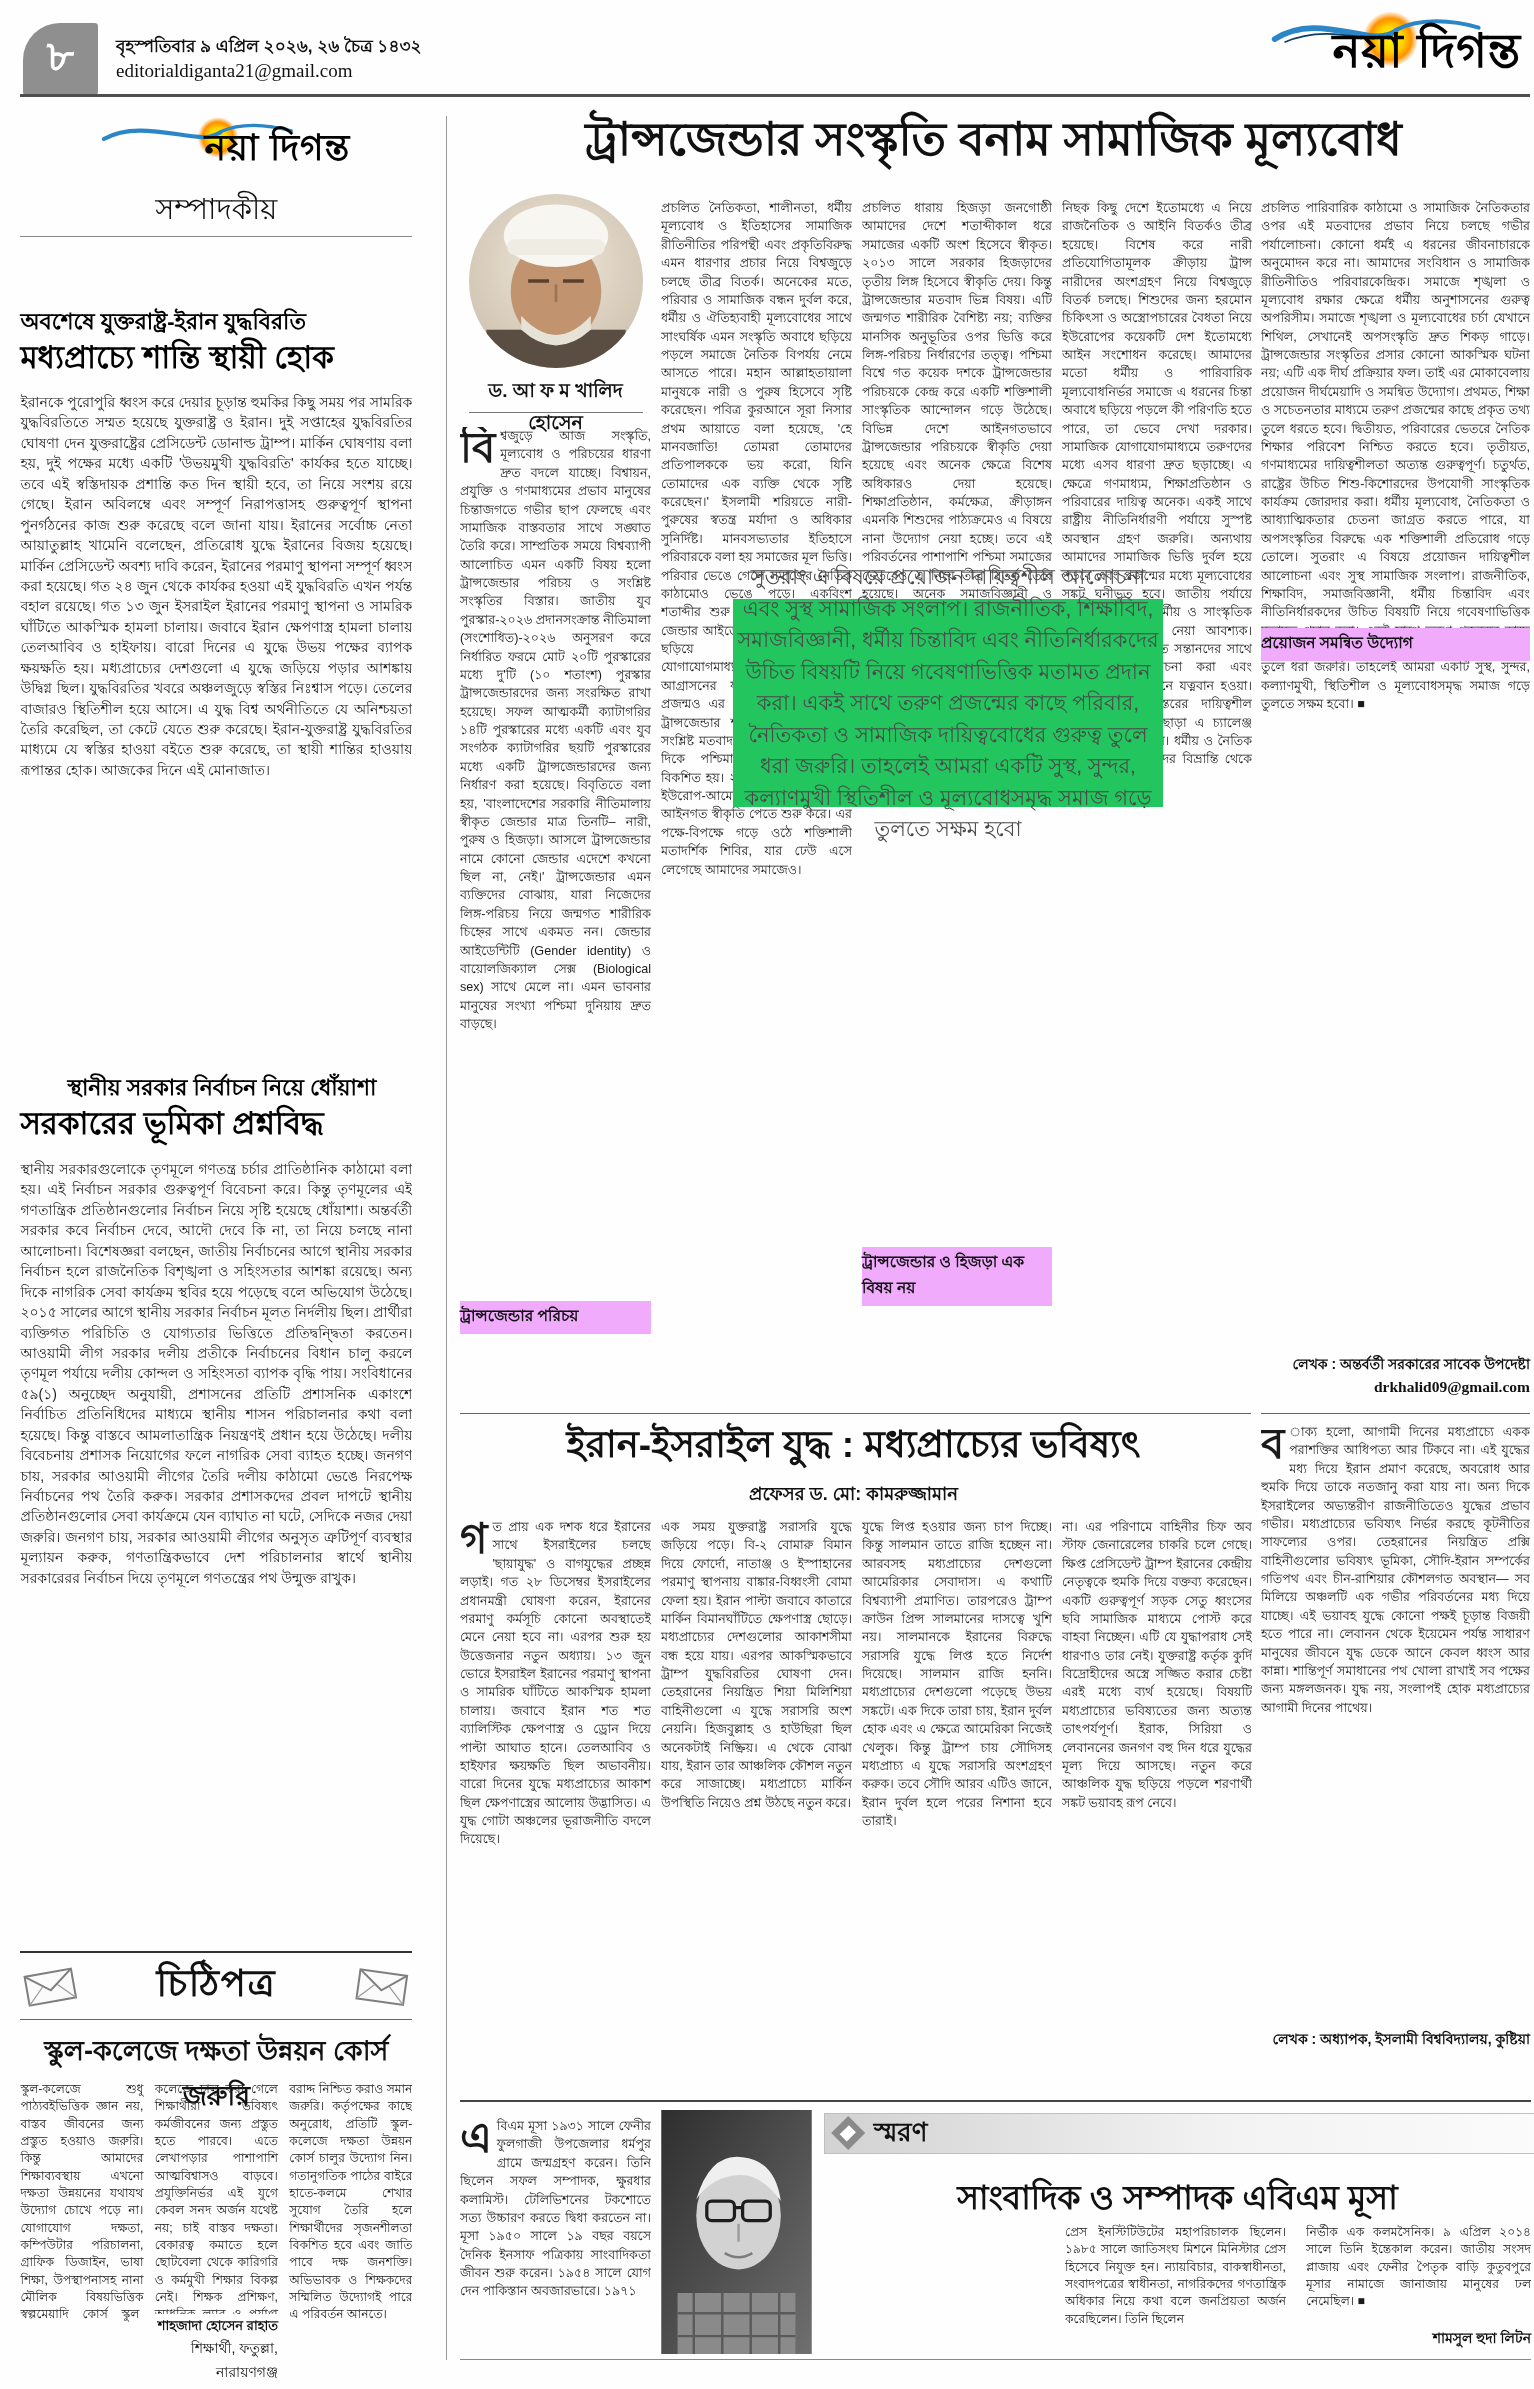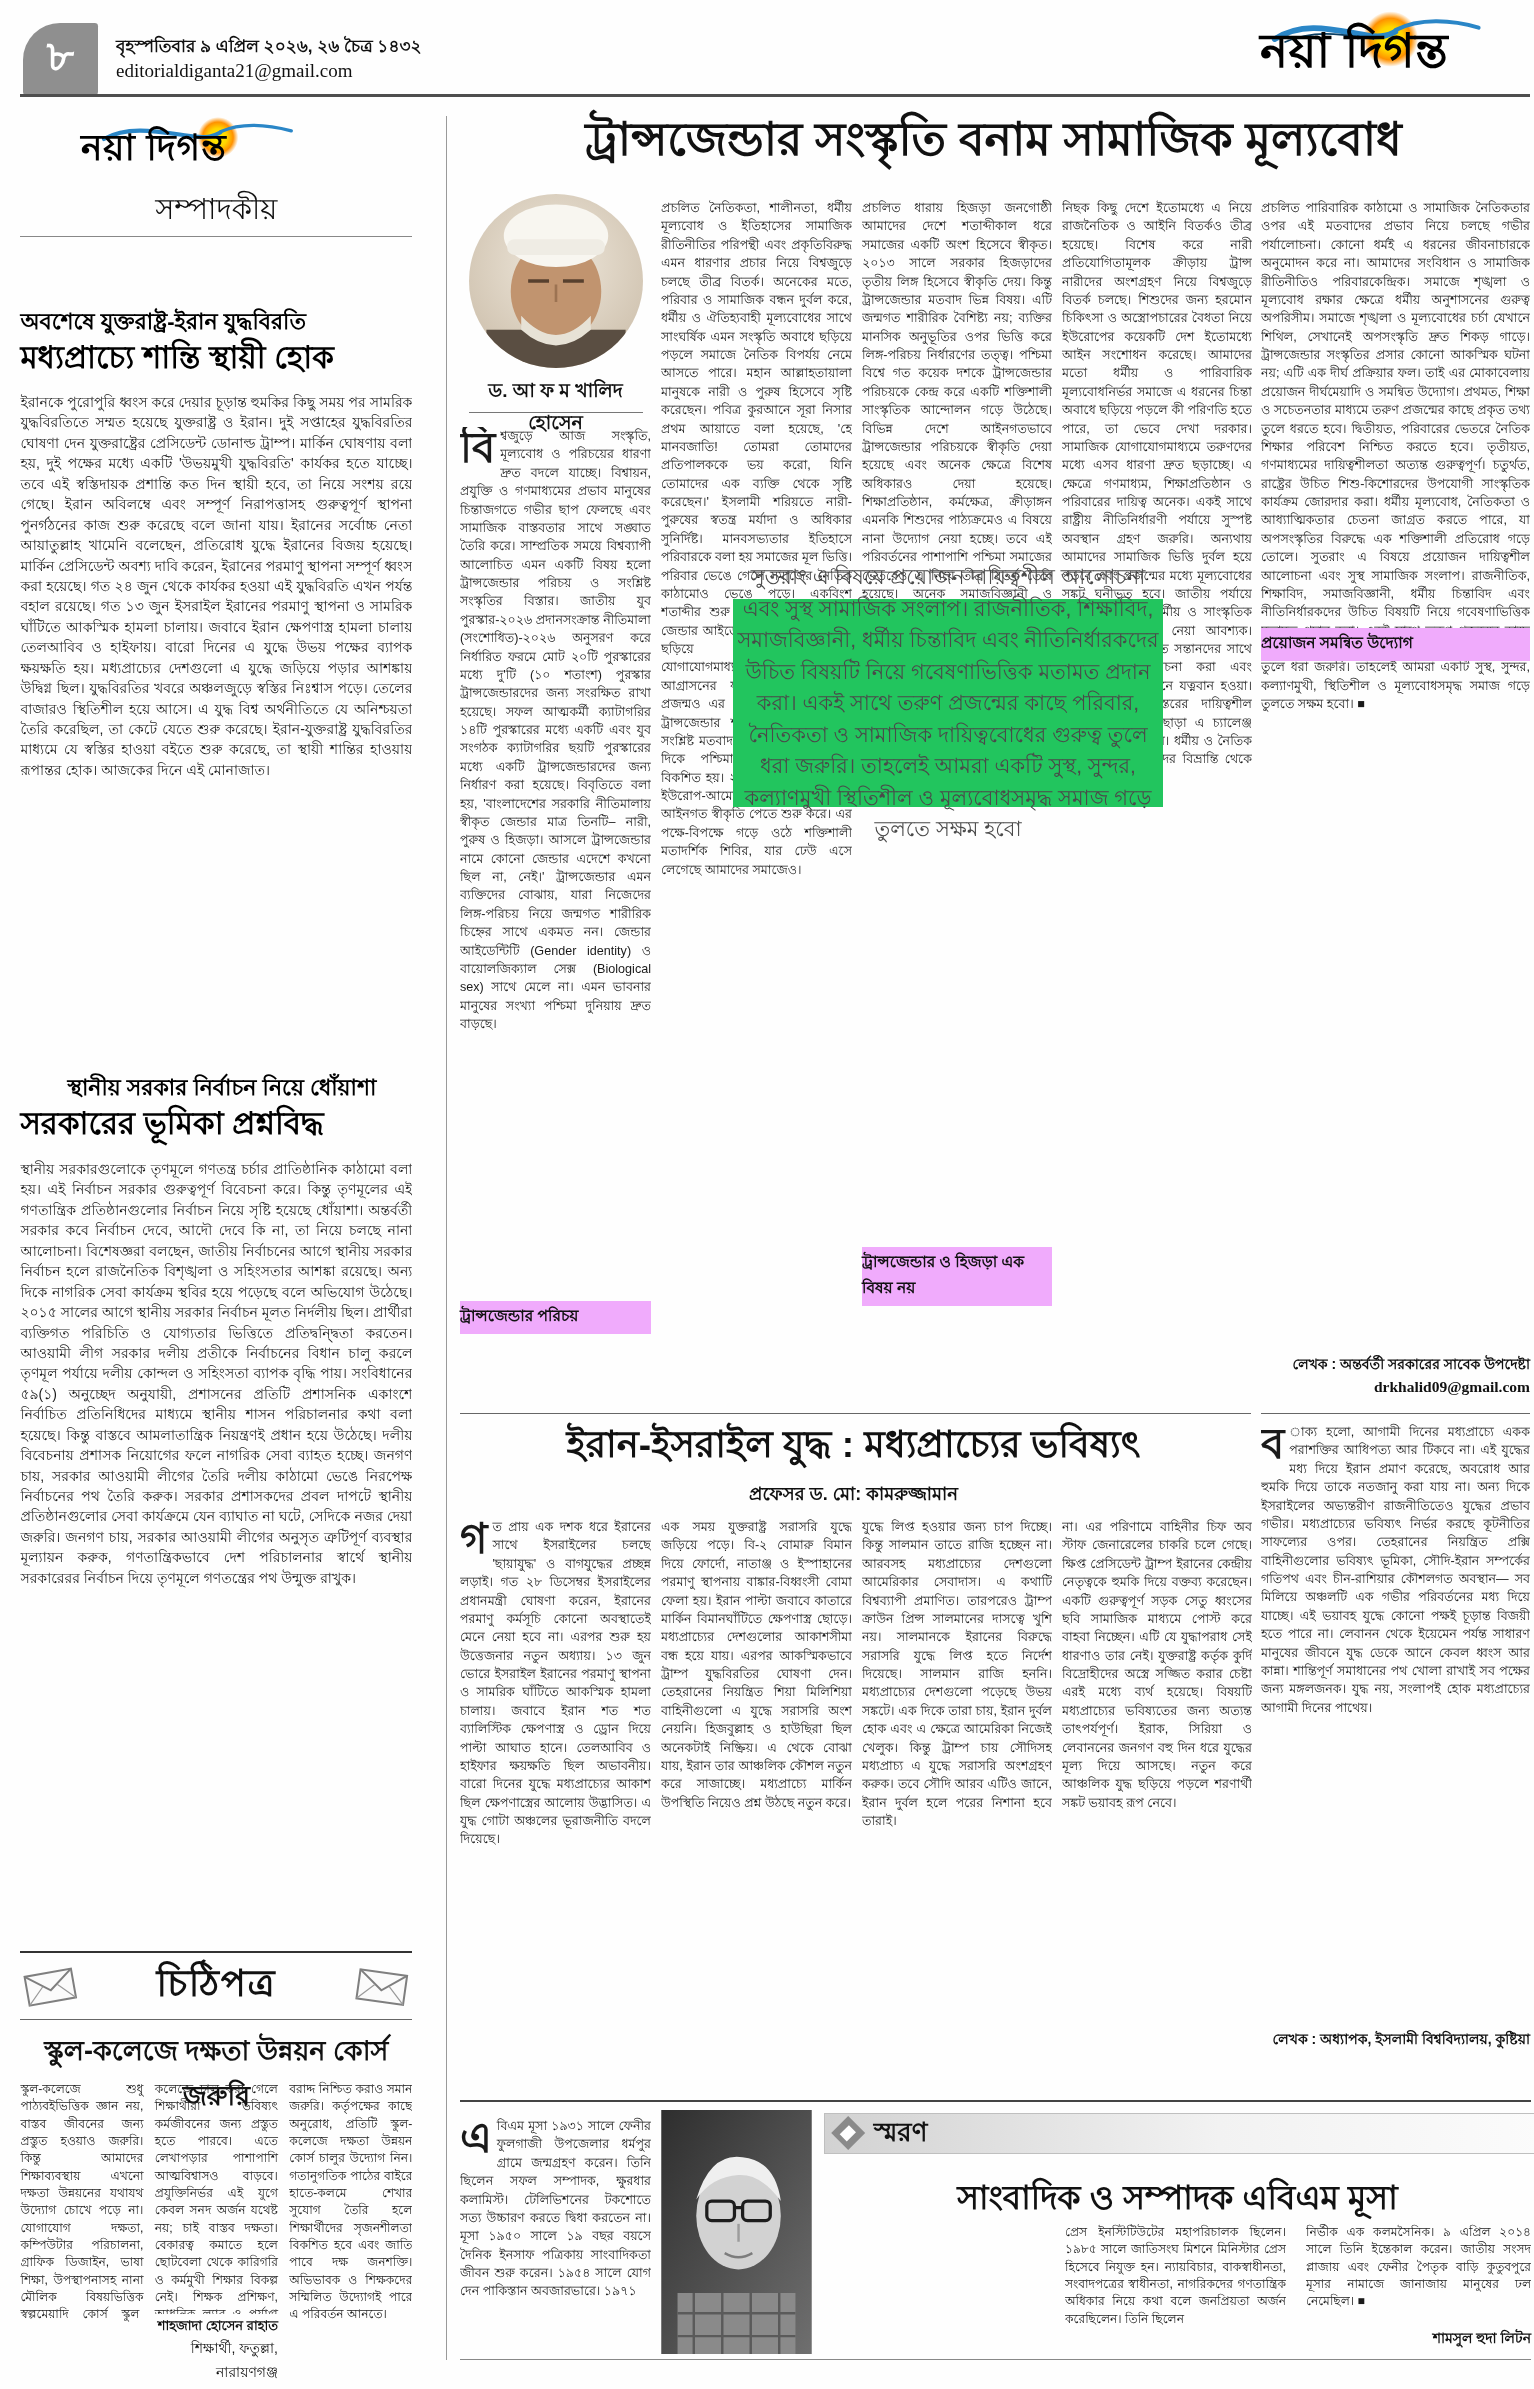--- a/index.html
+++ b/index.html
@@ -12,21 +12,21 @@
   .kicker{font-weight:bold;font-size:22px;line-height:1.2;color:#000;}
   .headline1{font-weight:bold;font-size:31px;line-height:1.15;color:#000;}
   .center{text-align:center;}
   .bold{font-weight:bold;}
   .dropcap{float:left;font-size:42px;line-height:0.85;padding:3.3px 4.9px 0 0;font-weight:bold;}
   .subhead-overlay{position:absolute;background:#f0abfc;font-weight:bold;font-size:15.5px;padding:3.3px 0;}
   .pagenum-box{position:absolute;left:23px;top:23px;width:75px;height:72px;background:#8f8f8f;
                border-radius:37px 3.3px 3.3px 3.3px;display:flex;align-items:center;justify-content:center;
                color:#fff;font-size:42px;font-weight:bold;}
   .logo-wrap{position:absolute;}
-  .logo-text{position:absolute;left:0;right:0;bottom:0;text-align:left;font-weight:bold;color:#000;
+  .logo-text{position:absolute;left:0;right:0;bottom:0;text-align:right;font-weight:bold;color:#000;
              letter-spacing:0.8px;}
   .quote-box{position:absolute;left:733px;top:599px;width:430px;height:208px;background:#22c55e;
              display:flex;align-items:center;justify-content:center;}
   .quote-text{font-size:21px;line-height:1.5;color:#4a4a4a;text-align:center;font-weight:500;}
   .smaran-bar{position:absolute;left:824px;top:2113px;width:718px;height:41px;
               background:linear-gradient(to right,#d2d2d2,#f2f2f2 55%,#fbfbfb);
               border:0.8px solid #bfbfbf;display:flex;align-items:center;gap:13px;padding-left:11.4px;box-sizing:border-box;}
   .diamond{width:24.4px;height:24.4px;background:#8a8a8a;transform:rotate(45deg);display:flex;
            align-items:center;justify-content:center;}
   .diamond-inner{width:9.8px;height:13px;background:#fff;}

